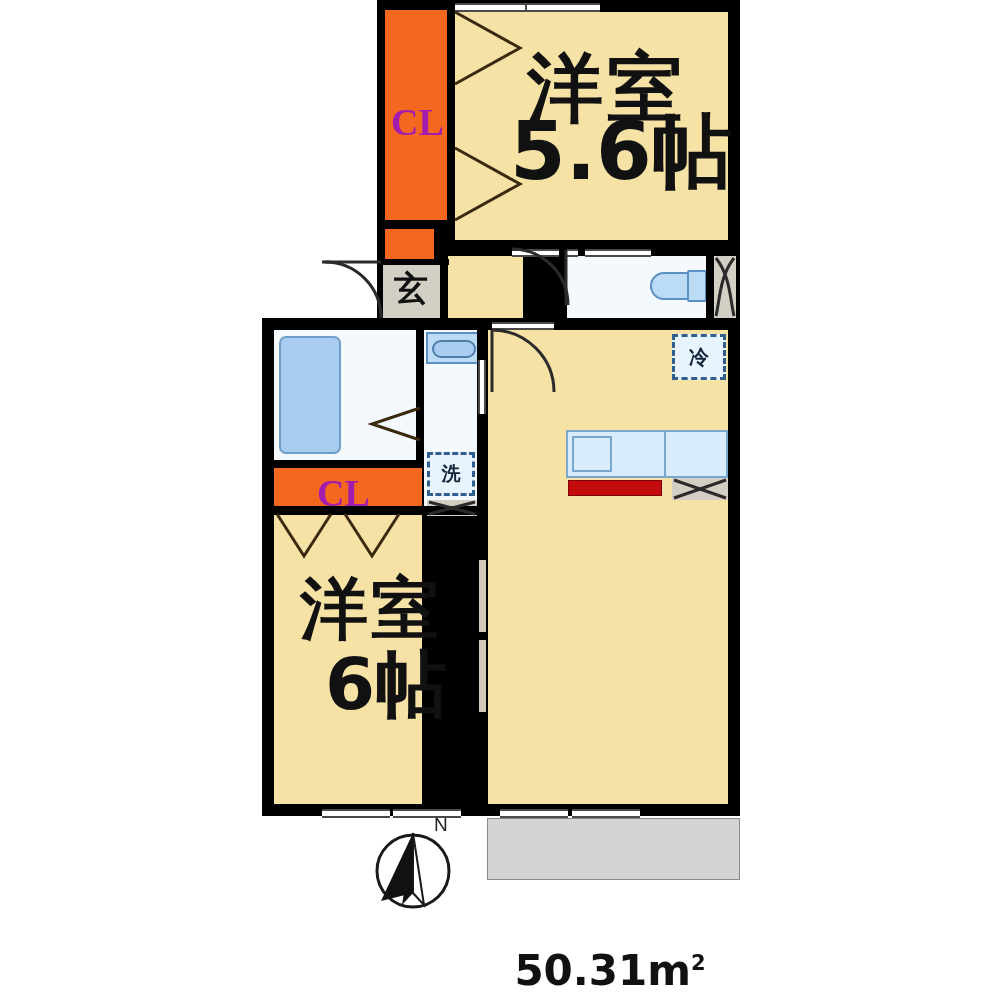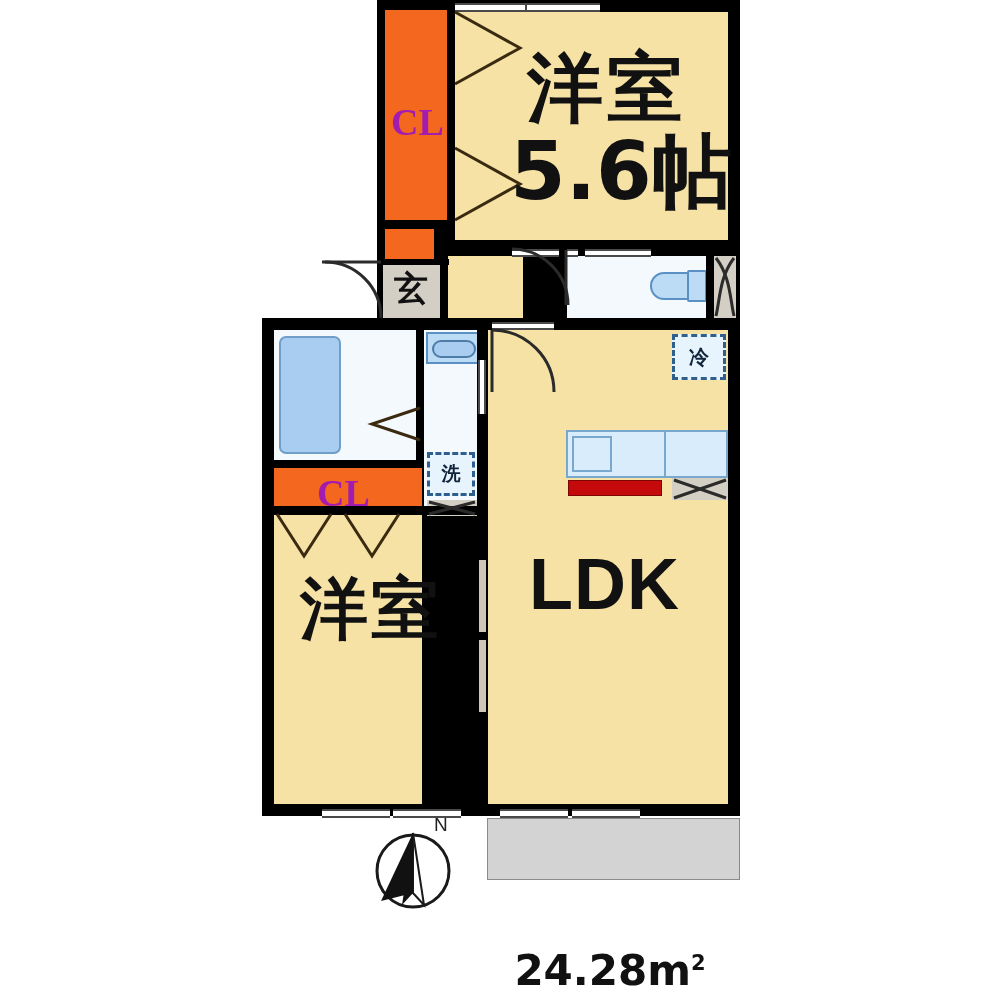--- a/index.html
+++ b/index.html
@@ -195,30 +195,30 @@
       <circle cx="413" cy="871" r="36" fill="#ffffff" stroke="#1a1a1a" stroke-width="3"></circle>
       <polygon points="413,833 424,905 413,893" fill="#ffffff" stroke="#1a1a1a" stroke-width="2"></polygon>
       <polygon points="413,833 402,905 413,893" fill="#111111"></polygon>
       <polygon points="413,833 381,901 413,893" fill="#111111"></polygon>
     </g>
   </svg>
 
   <div class="abs balc" style="left:487px;top:818px;width:253px;height:62px;"></div>
 
   <div class="lab lab-jp" style="left:527px;top:50px;font-size:76px;letter-spacing:4px;">洋室</div>
-  <div class="lab lab-jp" style="left:510px;top:132px;font-size:80px;">5.6帖</div>
+  <div class="lab lab-jp" style="left:510px;top:112px;font-size:80px;">5.6帖</div>
 
   <div class="lab lab-jp" style="left:300px;top:575px;font-size:68px;letter-spacing:3px;">洋室</div>
-
-  <div class="lab" style="left:529px;top:548px;font-size:72px;letter-spacing:1px;">LDK</div>
+  <div class="lab lab-jp" style="left:325px;top:648px;font-size:72px;">6帖</div>
+
 
   <div class="cl-txt" style="left:391px;top:100px;font-size:38px;">CL</div>
   <div class="cl-txt" style="left:317px;top:471px;font-size:38px;">CL</div>
 
   <div class="lab lab-jp" style="left:394px;top:271px;font-size:34px;">玄</div>
 
   <div class="north-t" style="left:434px;top:814px;">N</div>
 
   <div class="area-t" style="left:490px;top:946px;width:240px;font-size:42px;">
-    <span>24.28m</span><sup style="font-size:21px;">2</sup>
+    <span>50.31m</span><sup style="font-size:21px;">2</sup>
   </div>
 
 </div>
 
 </body></html>

